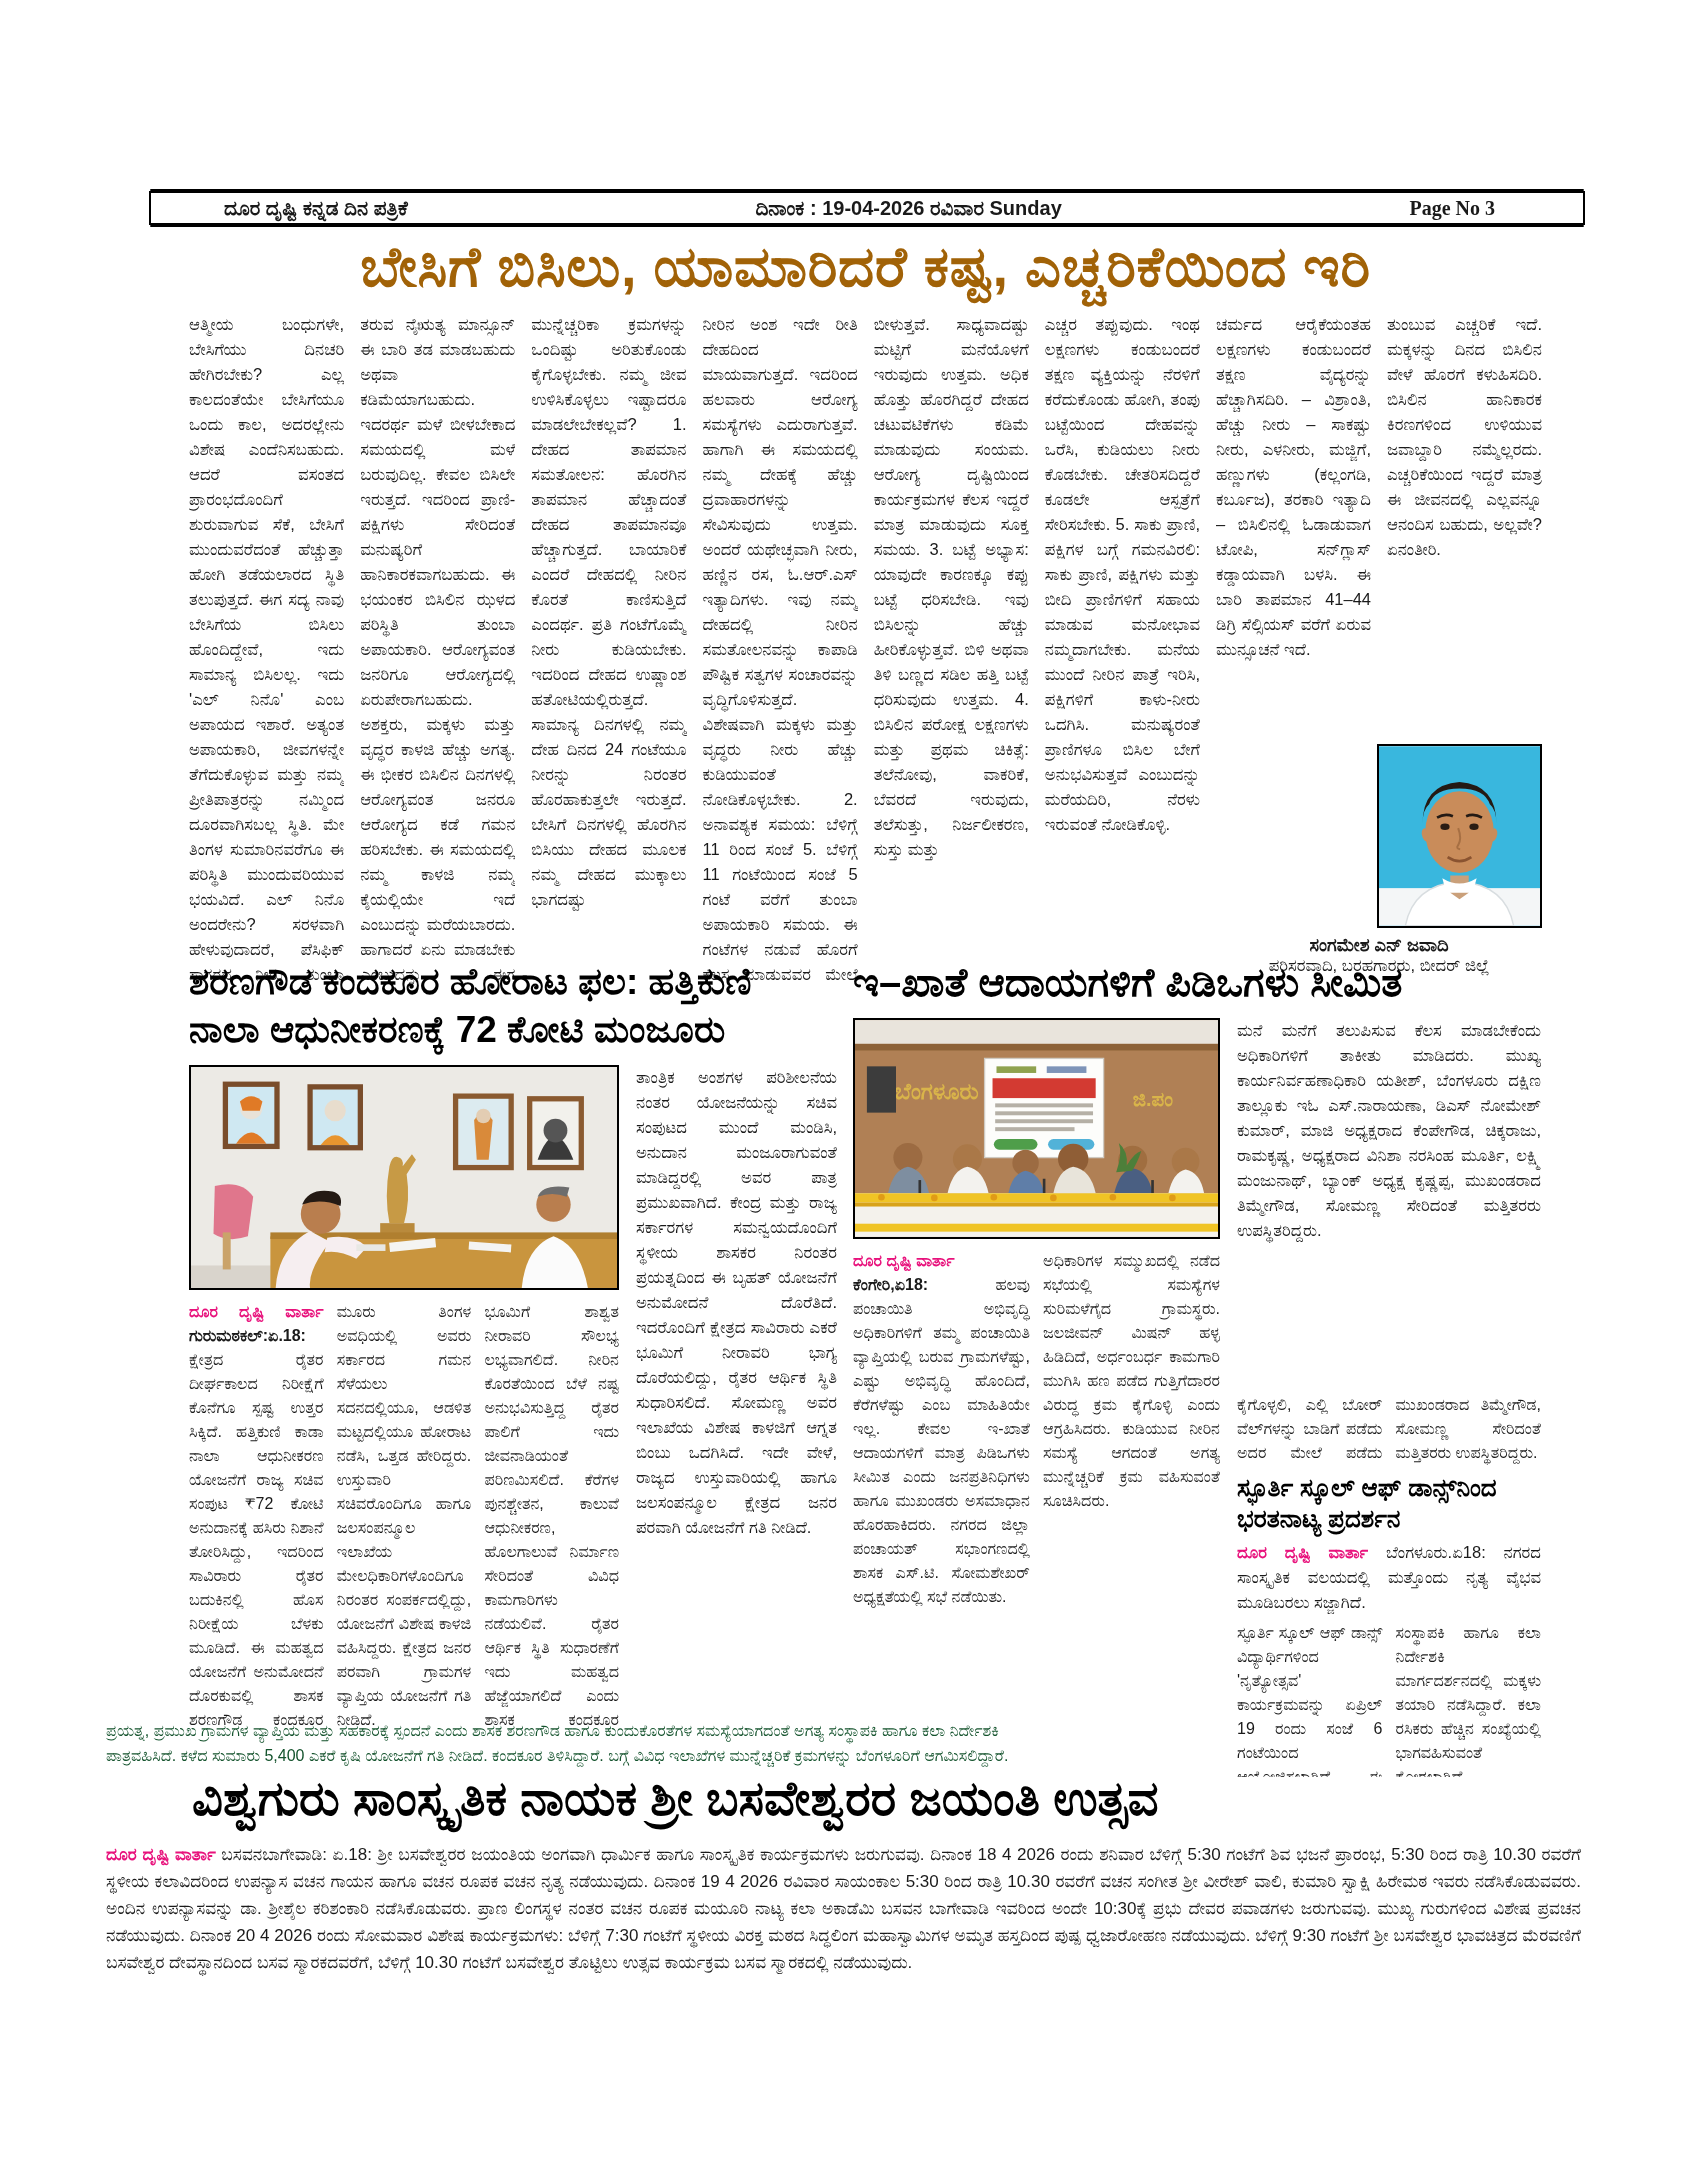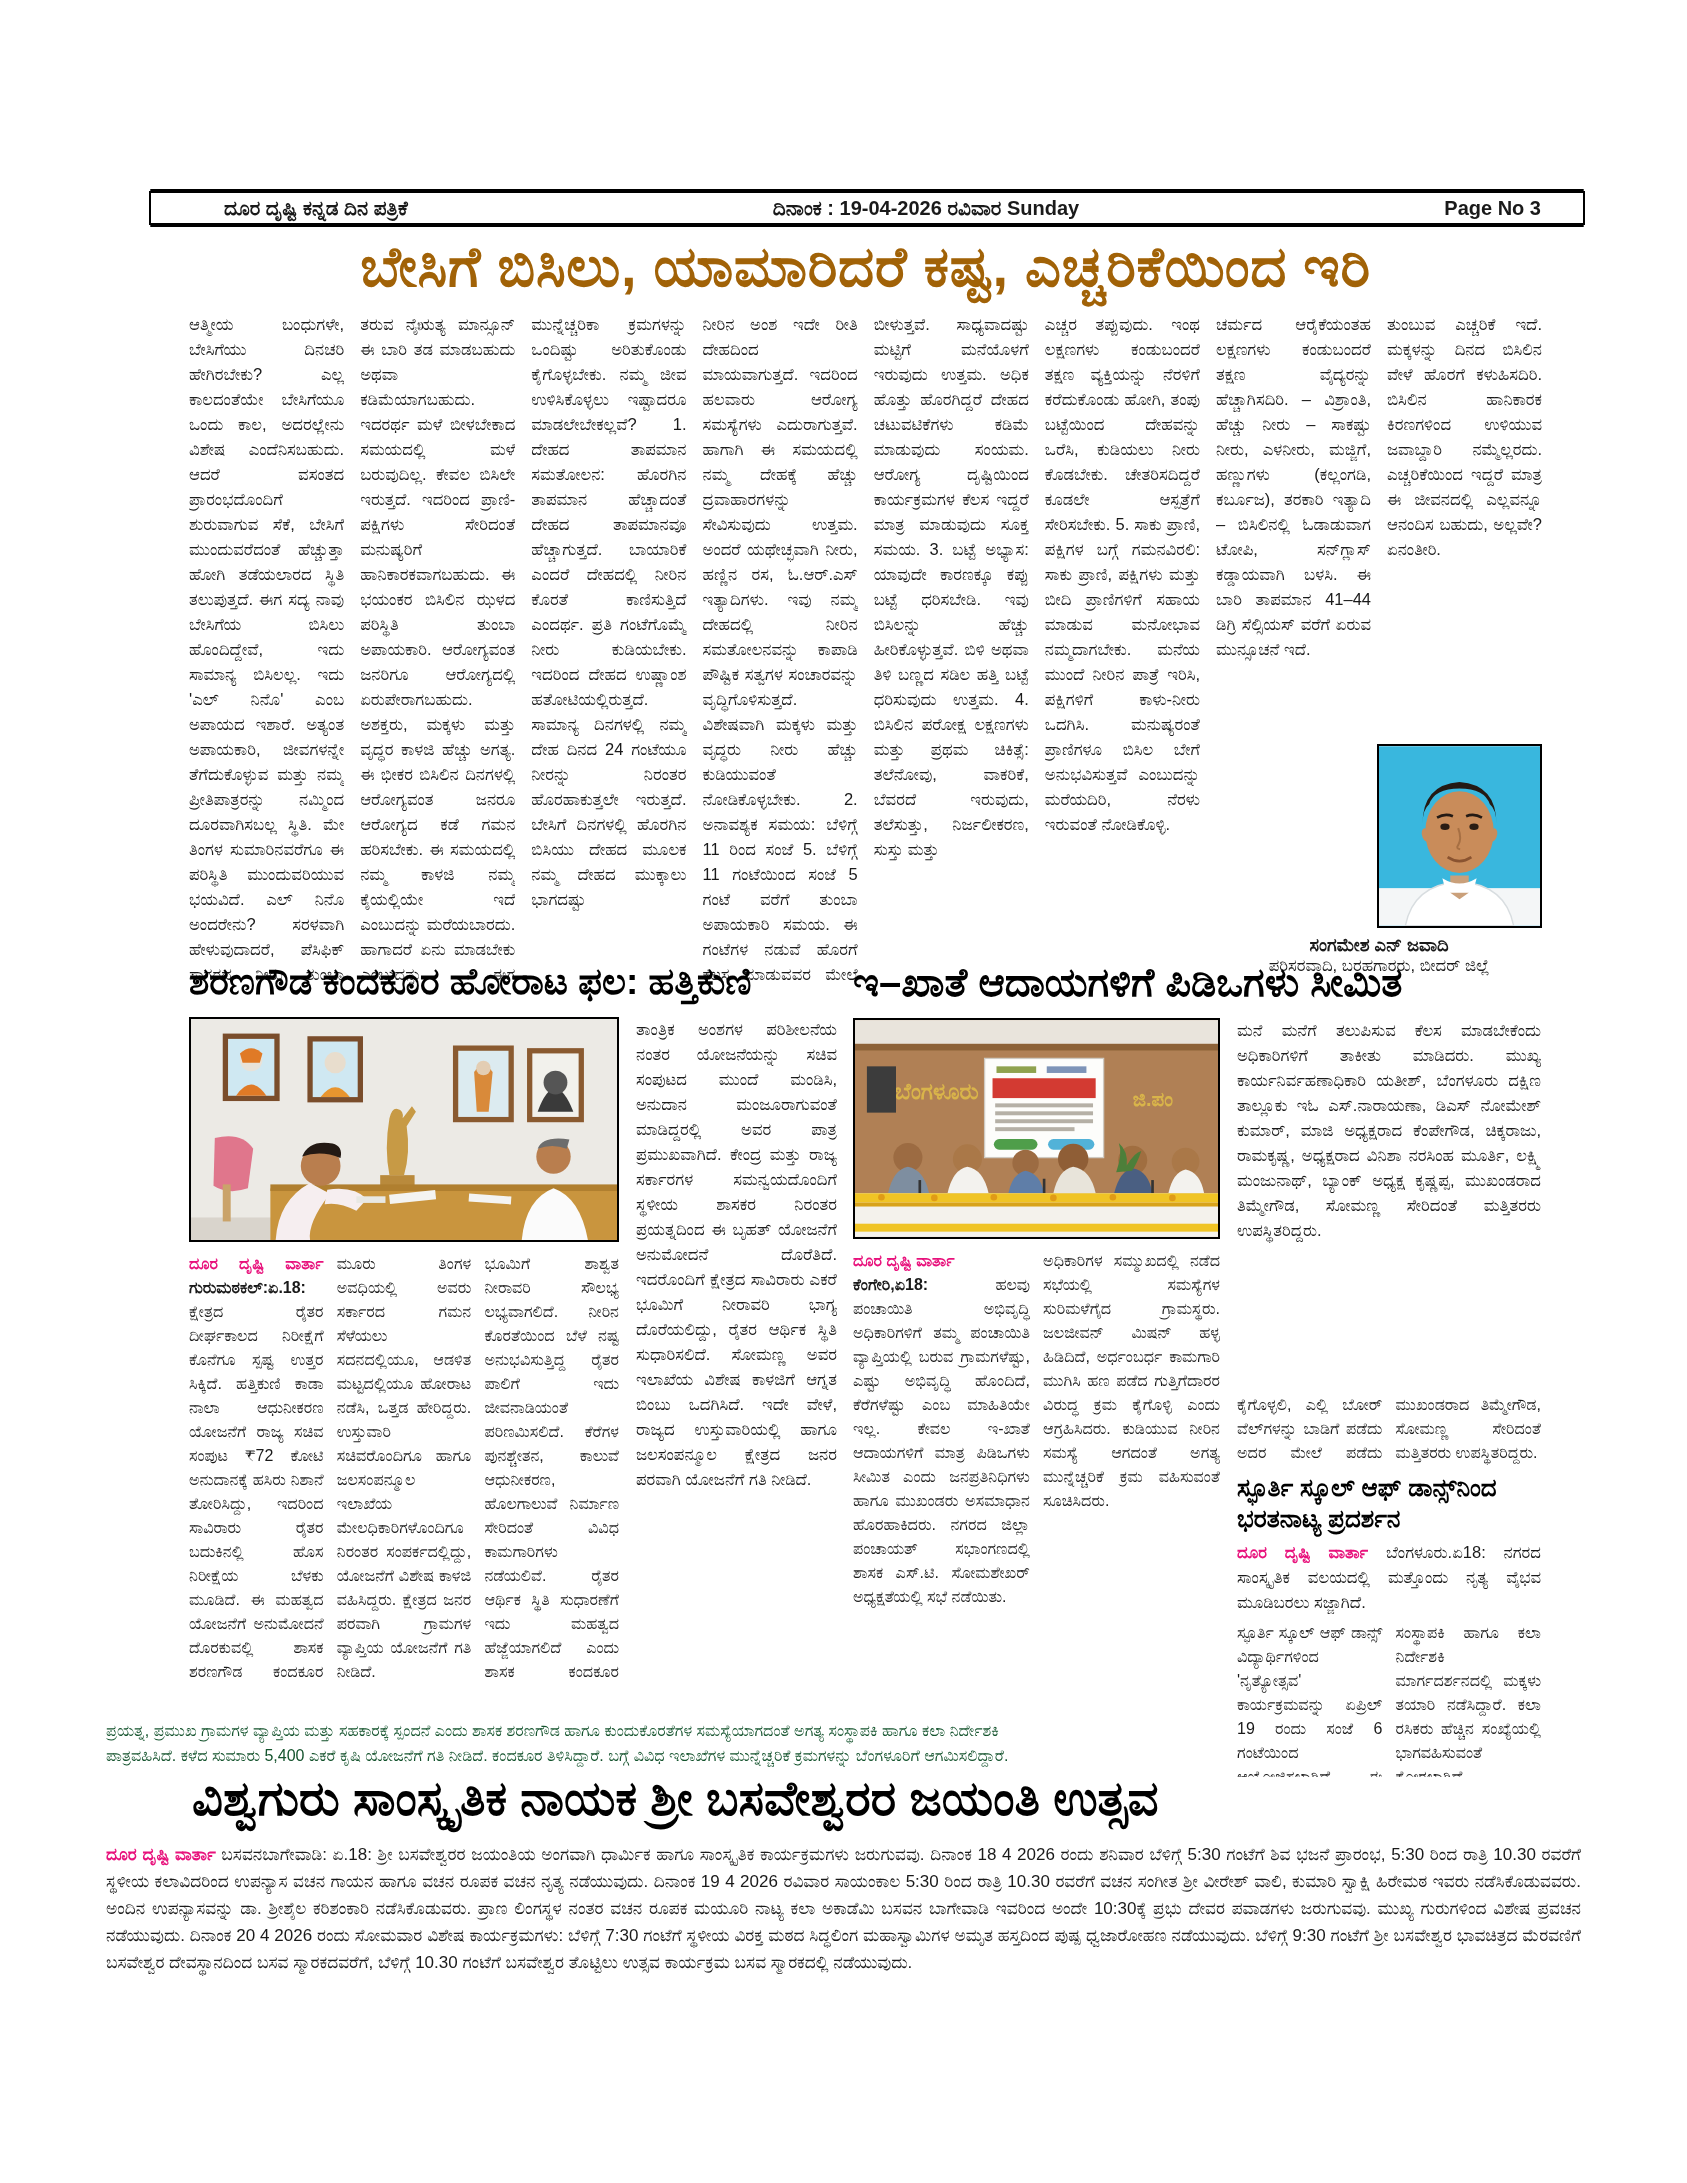--- a/index.html
+++ b/index.html
@@ -14,21 +14,21 @@
   
   #masthead{
     position:absolute;left:149px;top:191px;width:1436px;height:34px;
     border:2.6px solid #000;box-sizing:border-box;
     display:flex;align-items:center;justify-content:space-between;
     font-weight:bold;font-size:20px;
     box-shadow:0 -3.3px 0 -1.3px #000, 0 3.3px 0 -1.3px #000;
   }
   .mast-left{padding-left:73px;}
   .mast-center{flex:1;text-align:center;}
-  .mast-right{padding-right:42px;font-family:Liberation Sans, sans-serif;}
+  .mast-right{padding-right:88px;font-family:Liberation Serif, serif;}
   
   #lead-headline{
     position:absolute;left:189px;top:230px;width:1353px;height:78px;
     font-size:56px;font-weight:bold;text-align:center;line-height:74px;
     white-space:nowrap;letter-spacing:0.7px;color:#a16207;
   }
   #lead-cols{
     position:absolute;left:189px;top:312px;width:1353px;height:672px;
     display:flex;gap:16px;
   }
@@ -121,20 +121,21 @@
           </svg>
         </div>
         <div class="cap-name">ಸಂಗಮೇಶ ಎನ್ ಜವಾದಿ</div>
         <div class="cap-role">ಪರಿಸರವಾದಿ, ಬರಹಗಾರರು, ಬೀದರ್ ಜಿಲ್ಲೆ</div>
       </div>
     </div>
   </div>
 
   <div id="story-left">
     <div class="mid-headline">ಶರಣಗೌಡ ಕಂದಕೂರ ಹೋರಾಟ ಫಲ: ಹತ್ತಿಕುಣಿ</div>
+    <div class="mid-headline">ನಾಲಾ ಆಧುನೀಕರಣಕ್ಕೆ 72 ಕೋಟಿ ಮಂಜೂರು</div>
     <div class="mid-row">
       <div style="width:430px;">
         <div class="photo-frame">
           <svg width="426" height="221" viewBox="0 0 644 334">
             <rect width="644" height="334" fill="#eceae5"></rect>
             <rect x="0" y="300" width="644" height="34" fill="#d9d4cc"></rect>
 
             <g>
               <rect x="48" y="22" width="86" height="102" fill="#7a4d2b"></rect>
                 <rect x="56" y="30" width="70" height="86" fill="#cfe8f2"></rect>

